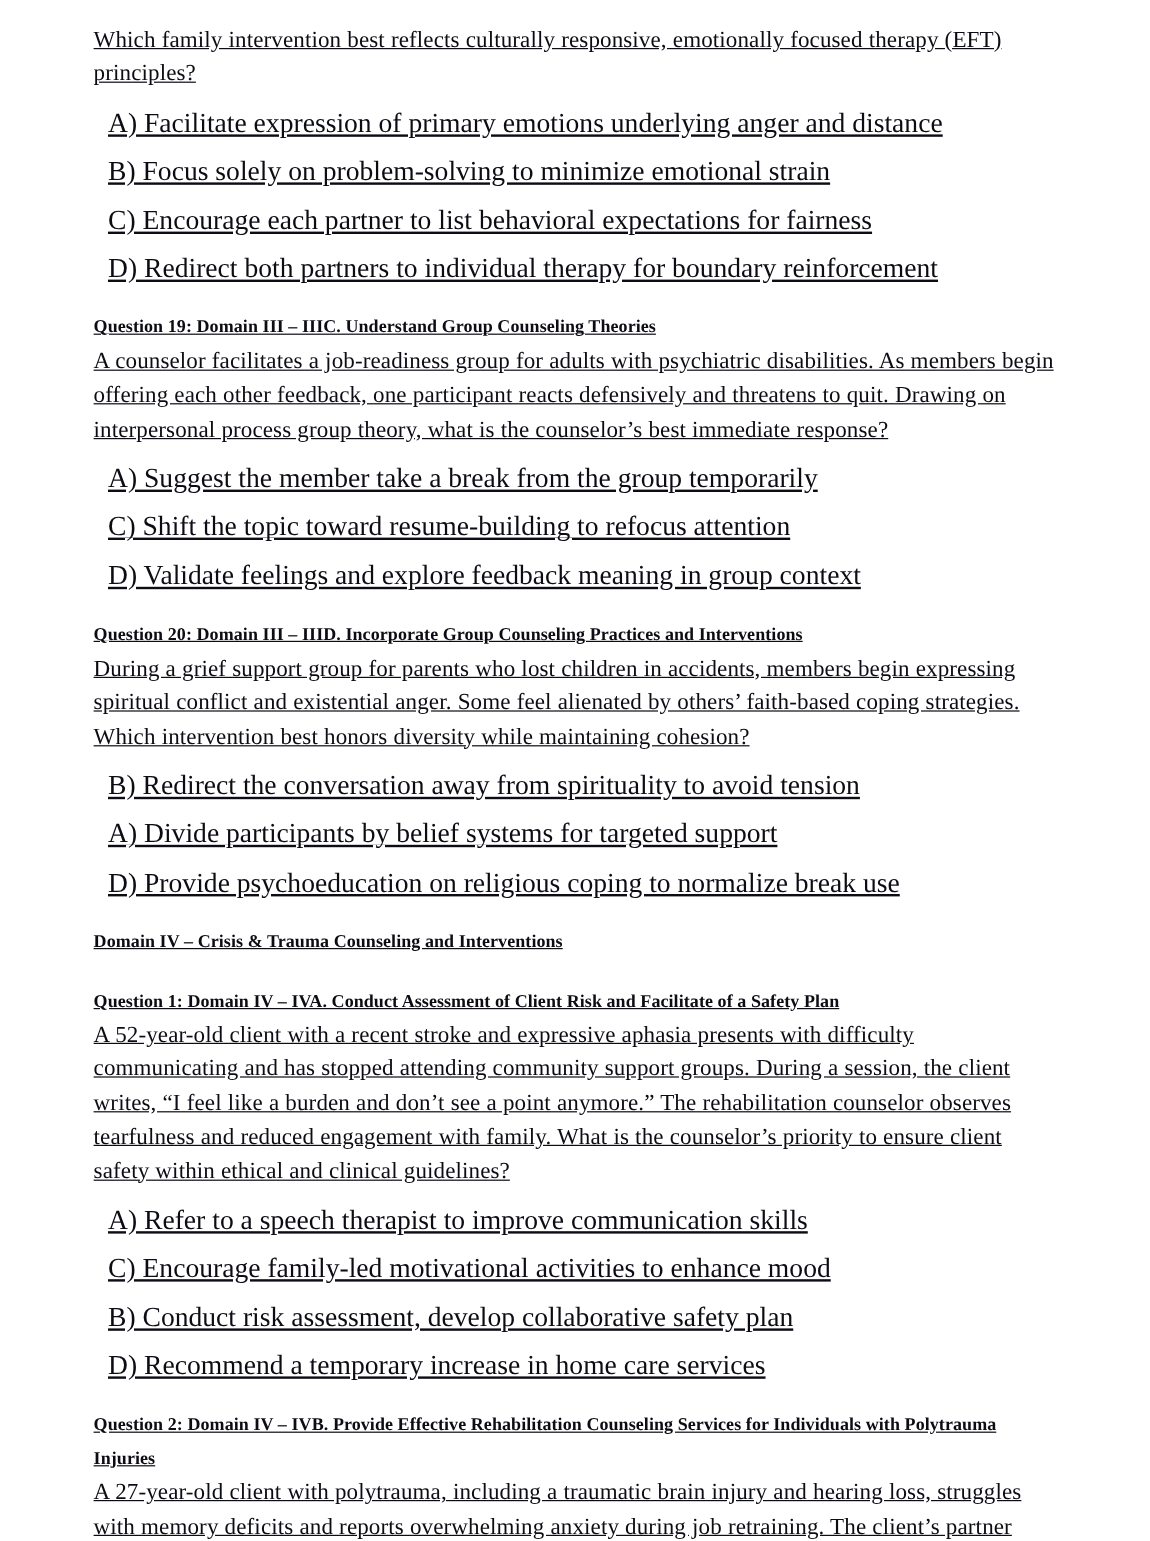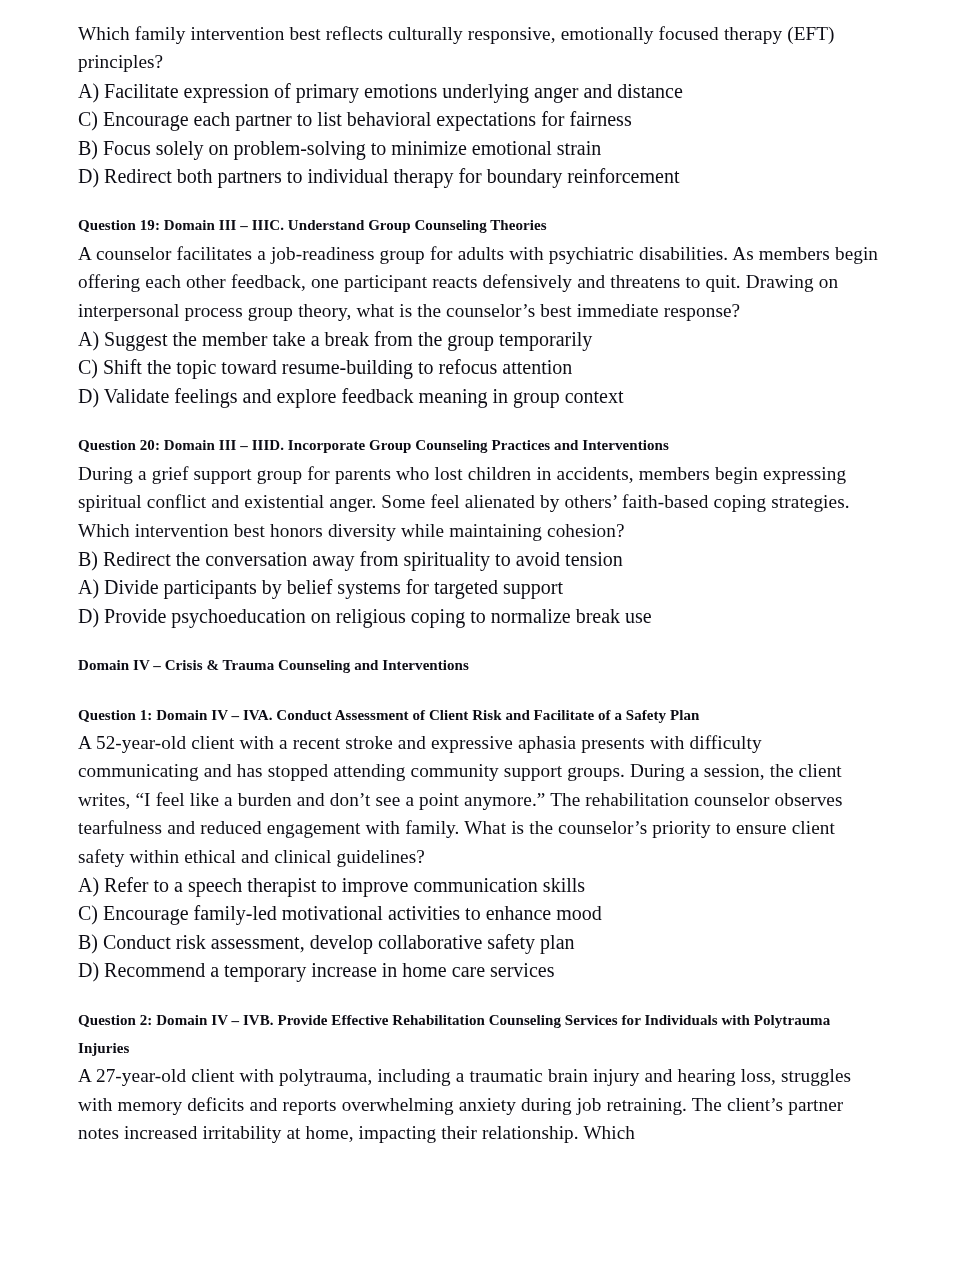--- a/index.html
+++ b/index.html
@@ -14,20 +14,21 @@
     font-family: "Liberation Serif", "DejaVu Serif", serif;
     color: #0c0c14;
     -webkit-font-smoothing: antialiased;
   }
   .page {
     position: relative;
     width: 779px;
     height: 1284px;
     box-sizing: border-box;
     padding: 20px 78px 16px 78px;
+    text-decoration: underline;
   }
   .doc {
     width: 802px;
   }
   .para {
     margin: 0;
     font-size: 19.2px;
     line-height: 28.4px;
     text-align: left;
     letter-spacing: 0.005em;
@@ -41,43 +42,43 @@
     text-align: left;
     letter-spacing: 0.004em;
   }
   .block {
     margin: 0;
   }
   .gap-before {
     margin-top: 21px;
   }
   .opt {
-    margin: 0;
-    font-size: 20px;
+    margin: 12px;
+    font-size: 23px;
     line-height: 28.4px;
     white-space: nowrap;
   }
   .opts {
     margin: 0;
     padding: 0;
     list-style: none;
   }
 </style>
 </head>
 <body>
 
 <div class="page">
   <div class="doc">
 
     <div class="block">
       <p class="para">Which family intervention best reflects culturally responsive, emotionally focused therapy (EFT) principles?</p>
       <ul class="opts">
         <li class="opt">A) Facilitate expression of primary emotions underlying anger and distance</li>
+        <li class="opt">B) Focus solely on problem-solving to minimize emotional strain</li>
         <li class="opt">C) Encourage each partner to list behavioral expectations for fairness</li>
-        <li class="opt">B) Focus solely on problem-solving to minimize emotional strain</li>
         <li class="opt">D) Redirect both partners to individual therapy for boundary reinforcement</li>
       </ul>
     </div>
 
     <div class="block gap-before">
       <p class="heading">Question 19: Domain III – IIIC. Understand Group Counseling Theories</p>
       <p class="para">A counselor facilitates a job-readiness group for adults with psychiatric disabilities. As members begin offering each other feedback, one participant reacts defensively and threatens to quit. Drawing on interpersonal process group theory, what is the counselor’s best immediate response?</p>
       <ul class="opts">
         <li class="opt">A) Suggest the member take a break from the group temporarily</li>
         <li class="opt">C) Shift the topic toward resume-building to refocus attention</li>

